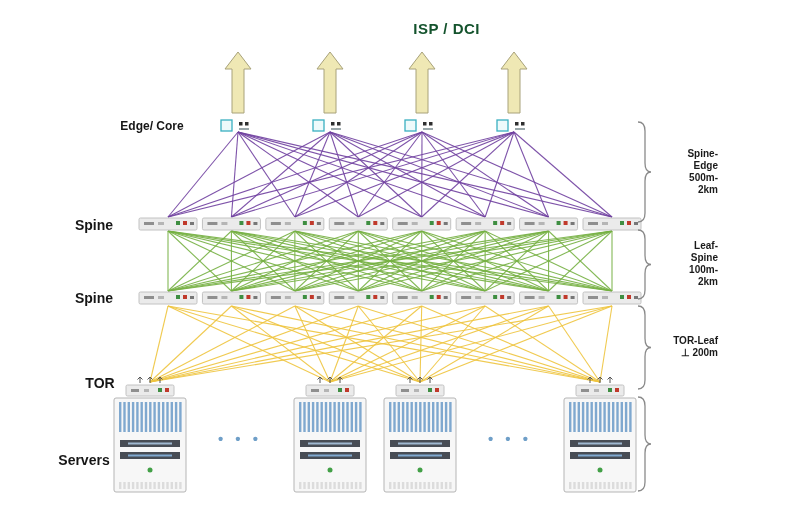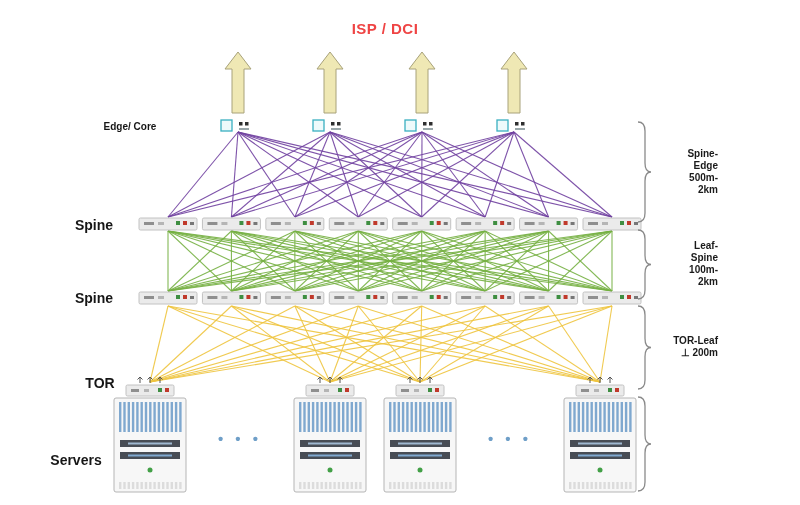--- a/index.html
+++ b/index.html
@@ -2,32 +2,32 @@
 <html><head>
 <meta charset="utf-8">
 <style>
   html,body{margin:0;padding:0;background:#fff;}
   .canvas{
     position:relative;width:800px;height:505px;background:#ffffff;
     font-family:"Liberation Sans",sans-serif;overflow:hidden;
   }
   #diagram{position:absolute;left:0;top:0;}
   .title{
-    position:absolute;left:290px;top:20px;width:190px;text-align:center;
-    font-weight:bold;font-size:15px;color:#ef4444;letter-spacing:.5px;
+    position:absolute;left:290px;top:20px;width:190px;text-align:right;
+    font-weight:bold;font-size:15px;color:#14532d;letter-spacing:.5px;
   }
   .layer-label{
     position:absolute;font-weight:bold;font-size:14px;color:#161616;
     text-align:center;transform:translateY(-50%);
   }
-  #lbl-edge{left:78px;top:126px;width:104px;font-size:10px;}
+  #lbl-edge{left:100px;top:126px;width:104px;font-size:12px;}
   #lbl-spine{left:52px;top:225px;width:84px;}
   #lbl-leaf{left:52px;top:298px;width:84px;}
   #lbl-tor{left:58px;top:383px;width:84px;}
-  #lbl-servers{left:28px;top:460px;width:96px;}
+  #lbl-servers{left:36px;top:460px;width:96px;}
   .ellipsis{
     position:absolute;color:#6f9fc8;font-size:15px;letter-spacing:4px;
     transform:translate(-50%,-50%);font-weight:bold;
   }
   #ell-left{left:240px;top:438px;}
   #ell-right{left:510px;top:438px;}
   .brace-label{
     position:absolute;left:658px;width:60px;text-align:right;
     font-size:10px;font-weight:bold;color:#1a1a1a;line-height:1.2;
     white-space:pre-line;transform:translateY(-50%);

